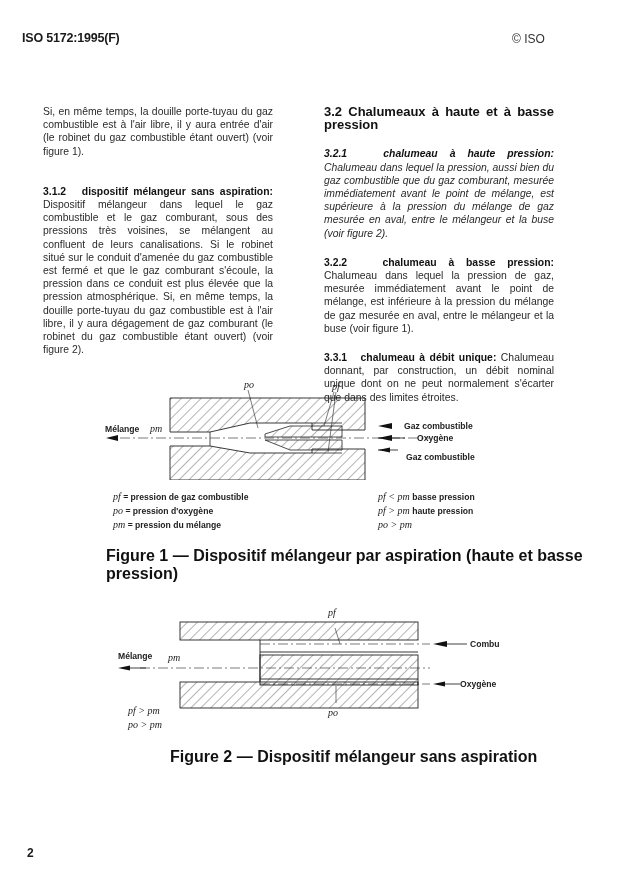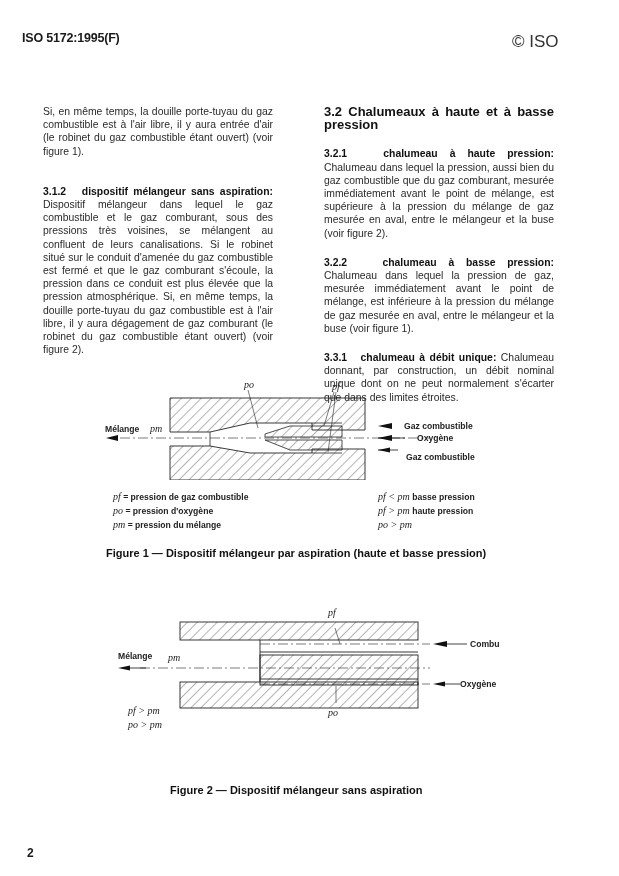--- a/index.html
+++ b/index.html
@@ -1,29 +1,29 @@
 <!DOCTYPE html>
 <html><head>
 <meta charset="utf-8">
 <style>
   html, body { margin:0; padding:0; background:#fff; }
   body { width:619px; height:876px; position:relative; overflow:hidden;
          font-family:"Liberation Sans", sans-serif; color:#1a1a1a; }
   .abs { position:absolute; }
   .hdr-left { left:22px; top:31px; font-weight:bold; font-size:12.5px; letter-spacing:-0.2px; }
-  .hdr-right { left:512px; top:32px; font-size:17px; color:#333; }
+  .hdr-right { left:512px; top:32px; font-size:12px; color:#333; }
   .col { position:absolute; width:262px; font-size:10.4px; line-height:13.2px; text-align:justify; color:#2a2a2a; }
   .col p { margin:16px; }
   .col .b { font-weight:bold; color:#111; }
   .h { font-weight:bold; color:#111; font-size:13px; }
   .note { font-size:9.2px; line-height:11.6px; }
   .fig { position:absolute; }
   .leg { position:absolute; font-size:8.6px; font-weight:bold; color:#222; line-height:14px; }
   .leg i { font-style:italic; font-family:"Liberation Serif", serif; font-weight:normal; font-size:10px; }
-  .cap { position:absolute; font-size:11px; font-weight:bold; color:#111; }
+  .cap { position:absolute; font-size:16px; font-weight:bold; color:#111; }
   .pg { left:27px; top:846px; font-weight:bold; font-size:12px; }
   .lbl { font-size:8.6px; font-weight:bold; fill:#222; font-family:"Liberation Sans", sans-serif; }
   .plbl { font-size:10px; font-style:italic; fill:#222; font-family:"Liberation Serif", serif; }
 </style>
 </head>
 <body>
 
 <div class="abs hdr-left">ISO 5172:1995(F)</div>
 <div class="abs hdr-right">© ISO</div>
 
@@ -31,21 +31,21 @@
   <p>Si, en même temps, la douille porte-tuyau du gaz combustible est à l'air libre, il y aura entrée d'air (le robinet du gaz combustible étant ouvert) (voir figure 1).</p>
   <p style="margin-top:27px;">
     <span class="b">3.1.2</span>&nbsp;&nbsp;
     <span class="b">dispositif mélangeur sans aspiration:</span>
     <span>Dispositif mélangeur dans lequel le gaz combustible et le gaz comburant, sous des pressions très voisines, se mélangent au confluent de leurs canalisations. Si le robinet situé sur le conduit d'amenée du gaz combustible est fermé et que le gaz comburant s'écoule, la pression dans ce conduit est plus élevée que la pression atmosphérique. Si, en même temps, la douille porte-tuyau du gaz combustible est à l'air libre, il y aura dégagement de gaz comburant (le robinet du gaz combustible étant ouvert) (voir figure 2).</span>
   </p>
 </div>
 
 <div class="col" style="left:308px; top:89px;">
   <p class="h">3.2   Chalumeaux à haute et à basse pression</p>
-  <p style="margin-top:10px;">
+  <p style="margin-top:10px;font-style:italic;">
     <span class="b">3.2.1</span>&nbsp;&nbsp;
     <span class="b">chalumeau à haute pression:</span>
     <span>Chalumeau dans lequel la pression, aussi bien du gaz combustible que du gaz comburant, mesurée immédiatement avant le point de mélange, est supérieure à la pression du mélange de gaz mesurée en aval, entre le mélangeur et la buse (voir figure 2).</span>
   </p>
   <p style="margin-top:10px;">
     <span class="b">3.2.2</span>&nbsp;&nbsp;
     <span class="b">chalumeau à basse pression:</span>
     <span>Chalumeau dans lequel la pression de gaz, mesurée immédiatement avant le point de mélange, est inférieure à la pression du mélange de gaz mesurée en aval, entre le mélangeur et la buse (voir figure 1).</span>
   </p>
   <p style="margin-top:10px;">
@@ -135,15 +135,15 @@
   <text class="plbl" x="218" y="16">pf</text>
   <text class="plbl" x="218" y="116">po</text>
   <text class="lbl" x="297" y="47" transform="translate(63,0)">Combustible</text>
   <text class="lbl" x="297" y="87" transform="translate(53,0)">Oxygène</text>
 </svg>
 
 <div class="leg" style="left:128px; top:704px;">
   <div><i>pf &gt; pm</i></div>
   <div><i>po &gt; pm</i></div>
 </div>
-<div class="cap" style="left:170px; top:784px;">Figure 2 — Dispositif mélangeur sans aspiration</div>
+<div class="cap" style="left:170px; top:748px;">Figure 2 — Dispositif mélangeur sans aspiration</div>
 
 <div class="abs pg">2</div>
 
 </body></html>

